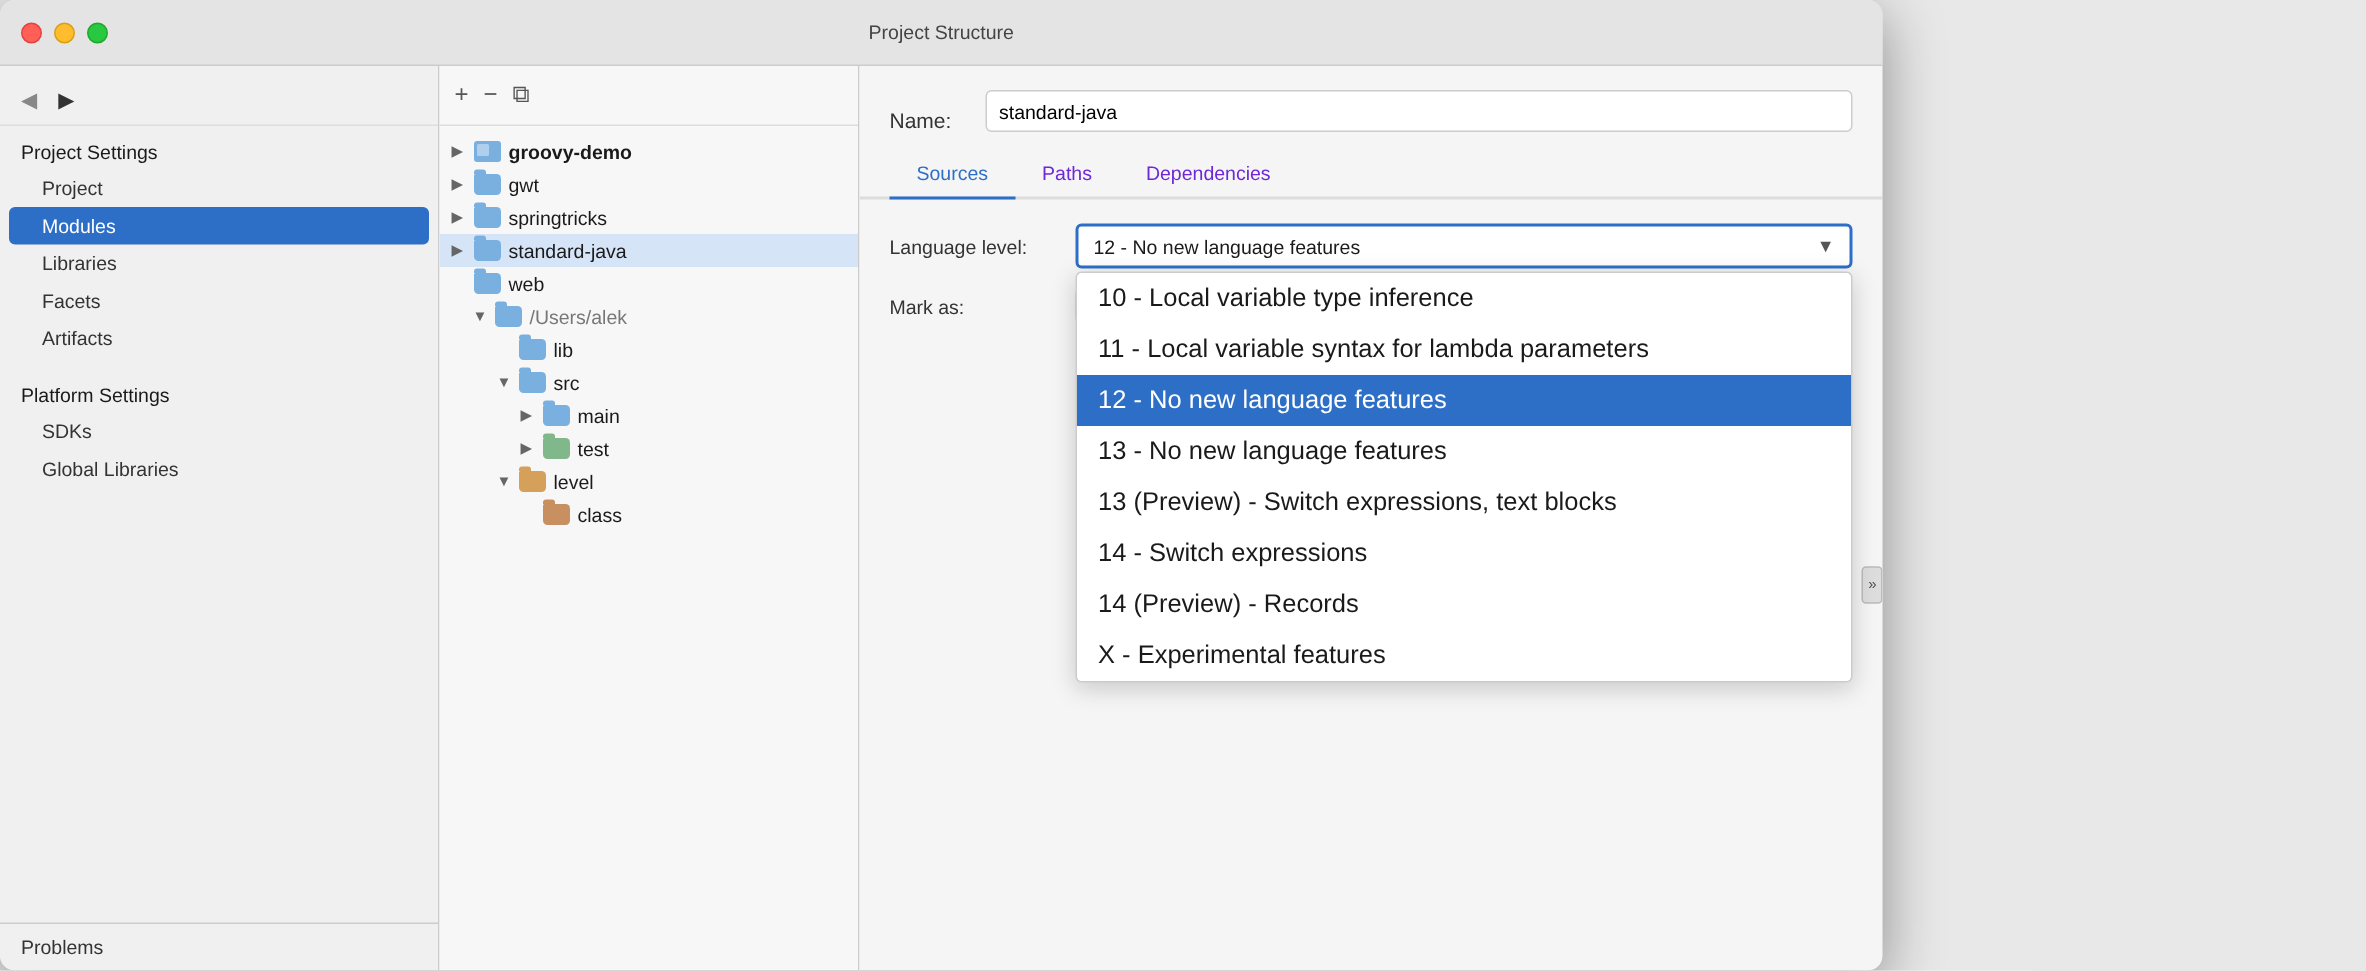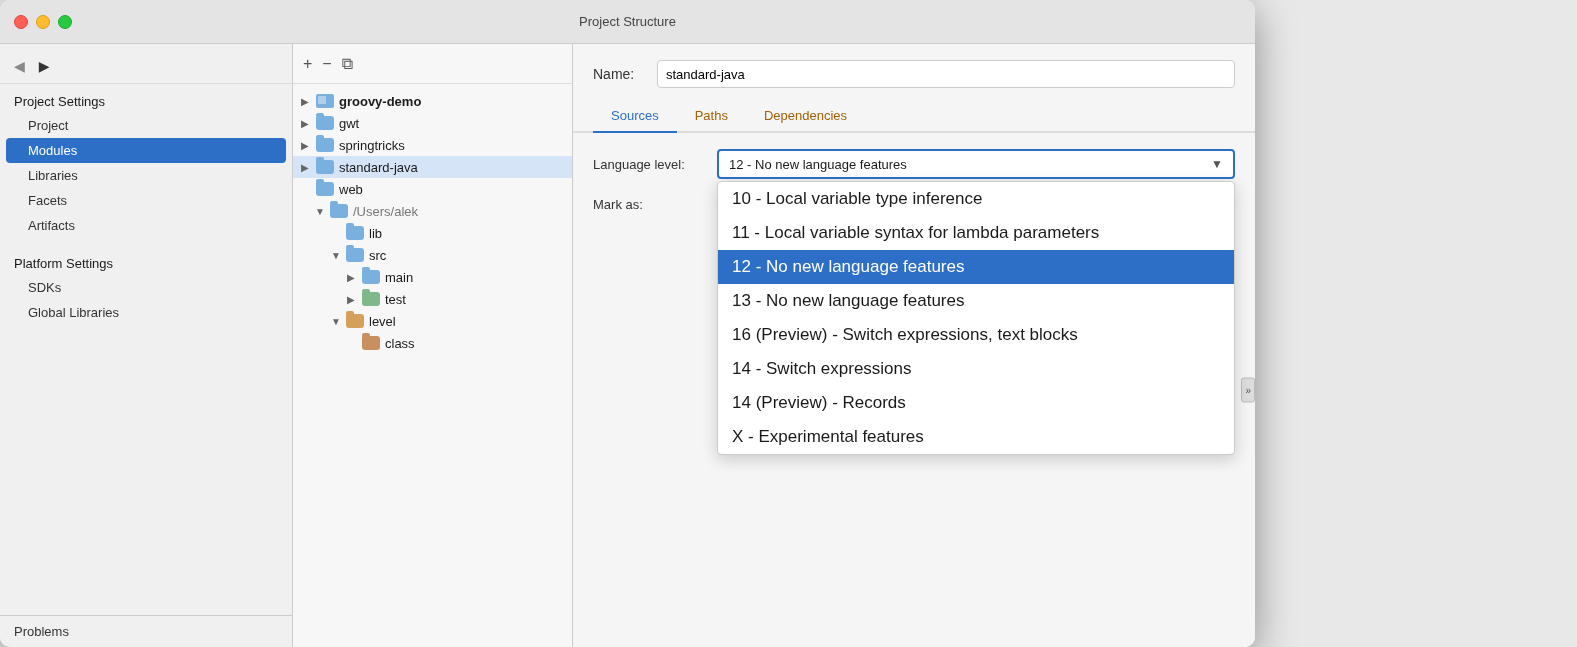--- a/index.html
+++ b/index.html
@@ -214,21 +214,21 @@
     
     .right-panel {
       flex: 1;
       background: #f5f5f5;
       display: flex;
       flex-direction: column;
       overflow: hidden;
     }
     .name-row {
       display: flex;
-      align-items: center;
+      align-items: flex-end;
       padding: 16px 20px 12px 20px;
       gap: 14px;
     }
     .name-label {
       font-size: 14px;
       font-weight: 500;
       color: #333;
       min-width: 50px;
     }
     .name-input {
@@ -243,21 +243,21 @@
     }
     .tabs-row {
       display: flex;
       gap: 0;
       border-bottom: 2px solid #ddd;
       padding: 0 20px;
     }
     .tab {
       padding: 8px 18px;
       font-size: 13px;
-      color: #a16207;
+      color: #6d28d9;
       cursor: pointer;
       border-bottom: 2px solid transparent;
       margin-bottom: -2px;
     }
     .tab.active {
       color: #2d6fc7;
       border-bottom: 2px solid #2d6fc7;
       font-weight: 500;
     }
     .panel-content {
@@ -538,21 +538,21 @@
               <div class="dropdown-item">
                 <span>11 - Local variable syntax for lambda parameters</span>
               </div>
               <div class="dropdown-item selected">
                 <span>12 - No new language features</span>
               </div>
               <div class="dropdown-item">
                 <span>13 - No new language features</span>
               </div>
               <div class="dropdown-item">
-                <span>16 (Preview) - Switch expressions, text blocks</span>
+                <span>13 (Preview) - Switch expressions, text blocks</span>
               </div>
               <div class="dropdown-item">
                 <span>14 - Switch expressions</span>
               </div>
               <div class="dropdown-item">
                 <span>14 (Preview) - Records</span>
               </div>
               <div class="dropdown-item">
                 <span>X - Experimental features</span>
               </div>

